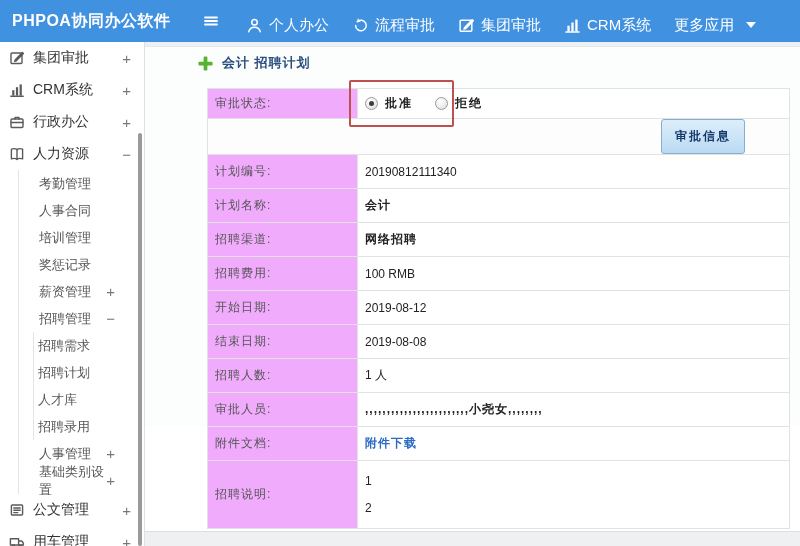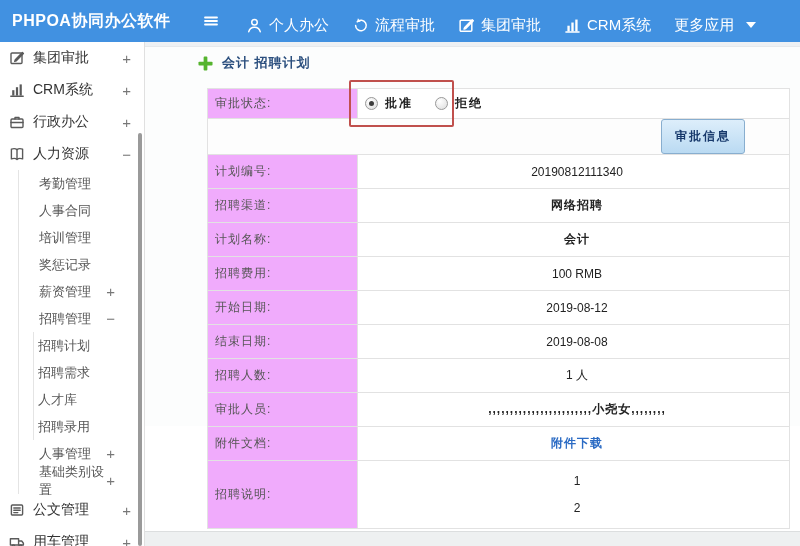--- a/index.html
+++ b/index.html
@@ -41,21 +41,21 @@
   .top-strip { position:absolute; left:0; top:0; width:655px; height:5px;
     background:#eef1f4; border-bottom:1px solid #e6e9ec; }
   .page-title { position:absolute; left:53px; top:12px; display:flex; align-items:center; gap:9px; }
   .page-title .icon { width:15px; height:15px; }
   .title-text { font-size:13px; font-weight:bold; color:var(--title-navy,#2b4f7e); letter-spacing:1px; }
 
   .form-table { position:absolute; left:62px; top:46px; width:583px;
     border-collapse:collapse; table-layout:fixed; background:#fff; }
   .form-table td { border:1px solid #e2e2e2; font-size:12px; vertical-align:middle; }
   td.label { width:150px; background:#f0abfc; color:#555; padding-left:7px; letter-spacing:1px; }
-  td.value { padding-left:7px; color:#222;text-align:center; }
+  td.value { padding-left:7px; color:#222; }
   td.value.bold { font-weight:bold; letter-spacing:1px; }
   tr.row-radio td { height:30px; }
   tr.row-button td { height:36px; text-align:right; padding-right:44px; background:#fdfdfd; }
   tr.row-std td { height:34px; }
   tr.row-tall td { height:68px; }
   .vline { line-height:27px; }
 
   .radio-group { display:flex; align-items:center; }
   .radio { width:13px; height:13px; border-radius:50%; border:1px solid #9a9a9a;
     background:radial-gradient(circle at 35% 30%, #fff, #dcdcdc); display:inline-block;
@@ -192,24 +192,24 @@
       </div>
       <div class="menu-item l2">
         <span>薪资管理</span>
         <span class="sign">+</span>
       </div>
       <div class="menu-item l2">
         <span>招聘管理</span>
         <span class="sign">−</span>
       </div>
       <div class="menu-item l3">
+        <span>招聘需求</span>
+      </div>
+      <div class="menu-item l3">
         <span>招聘计划</span>
-      </div>
-      <div class="menu-item l3">
-        <span>招聘需求</span>
       </div>
       <div class="menu-item l3">
         <span>人才库</span>
       </div>
       <div class="menu-item l3">
         <span>招聘录用</span>
       </div>
       <div class="menu-item l2">
         <span>人事管理</span>
         <span class="sign">+</span>
@@ -275,26 +275,26 @@
       <tr class="row-button">
         <td colspan="2">
           <button class="approve-btn">审批信息</button>
         </td>
       </tr>
     <tr class="row-std">
           <td class="label">计划编号:</td>
           <td class="value">20190812111340</td>
         </tr>
         <tr class="row-std">
+          <td class="label">计划名称:</td>
+          <td class="value bold">会计</td>
+        </tr>
+        <tr class="row-std">
           <td class="label">招聘渠道:</td>
           <td class="value bold">网络招聘</td>
-        </tr>
-        <tr class="row-std">
-          <td class="label">计划名称:</td>
-          <td class="value bold">会计</td>
         </tr>
         <tr class="row-std">
           <td class="label">招聘费用:</td>
           <td class="value">100 RMB</td>
         </tr>
         <tr class="row-std">
           <td class="label">开始日期:</td>
           <td class="value">2019-08-12</td>
         </tr>
         <tr class="row-std">

